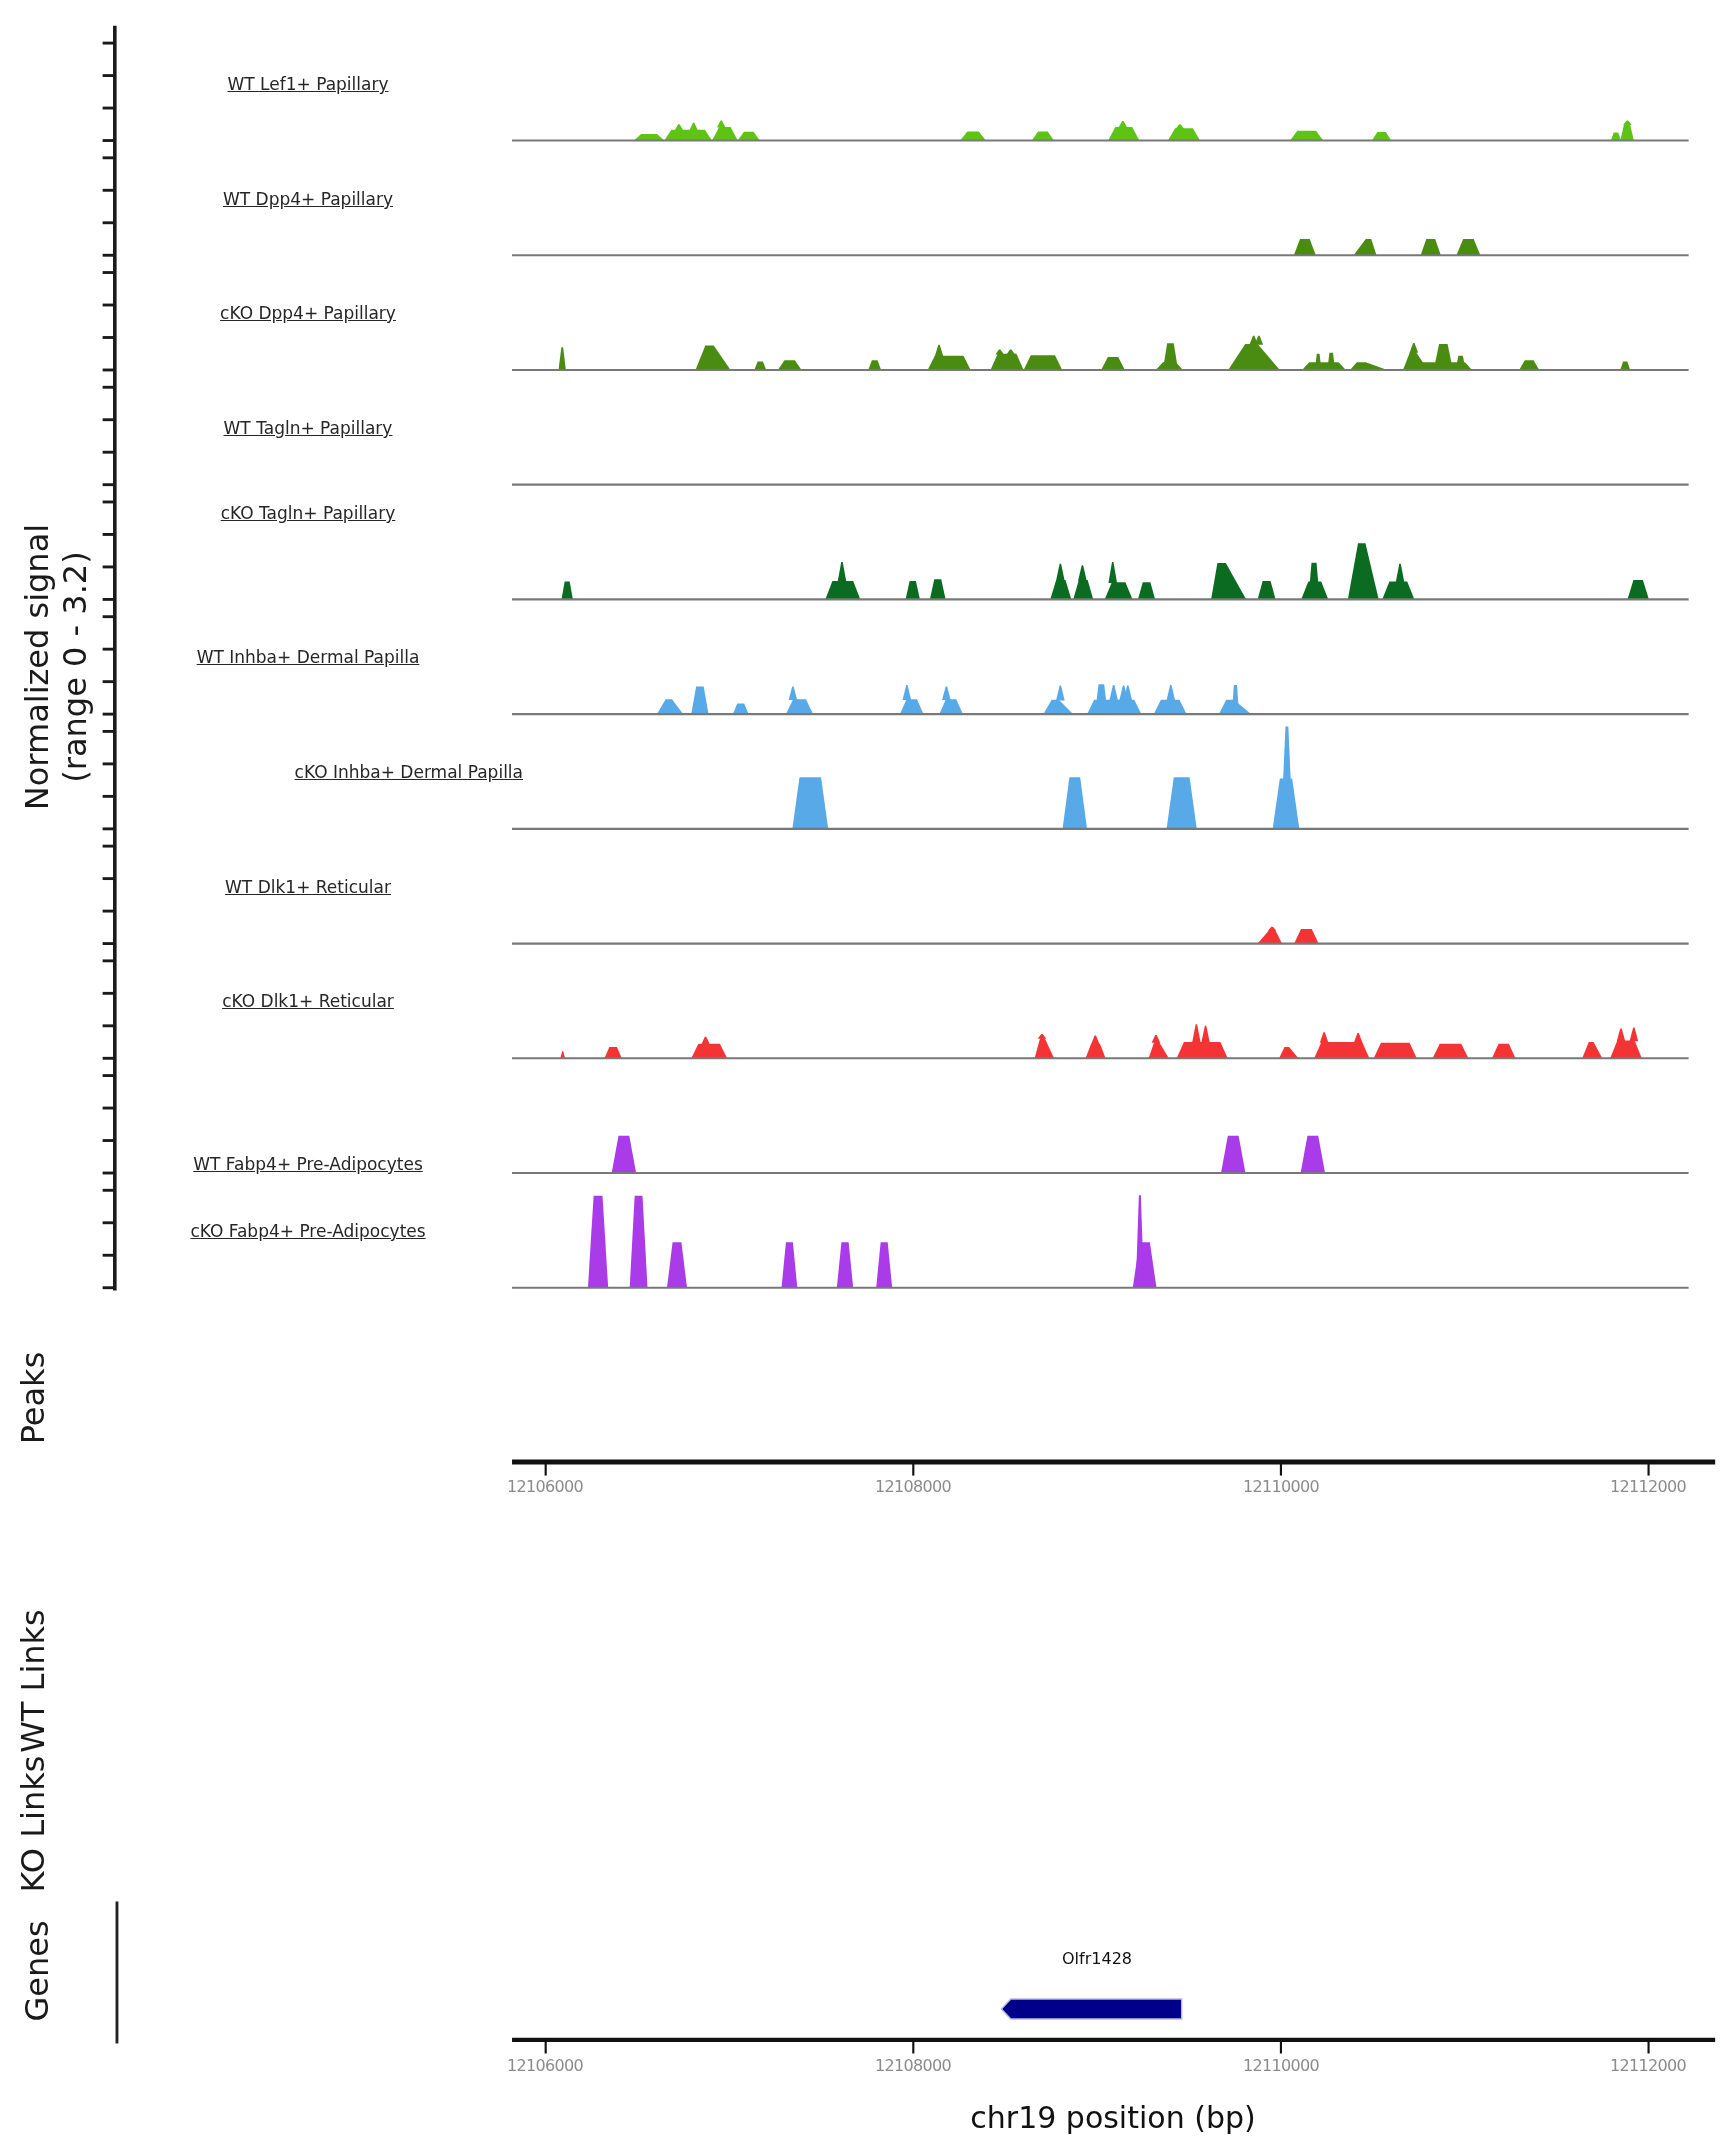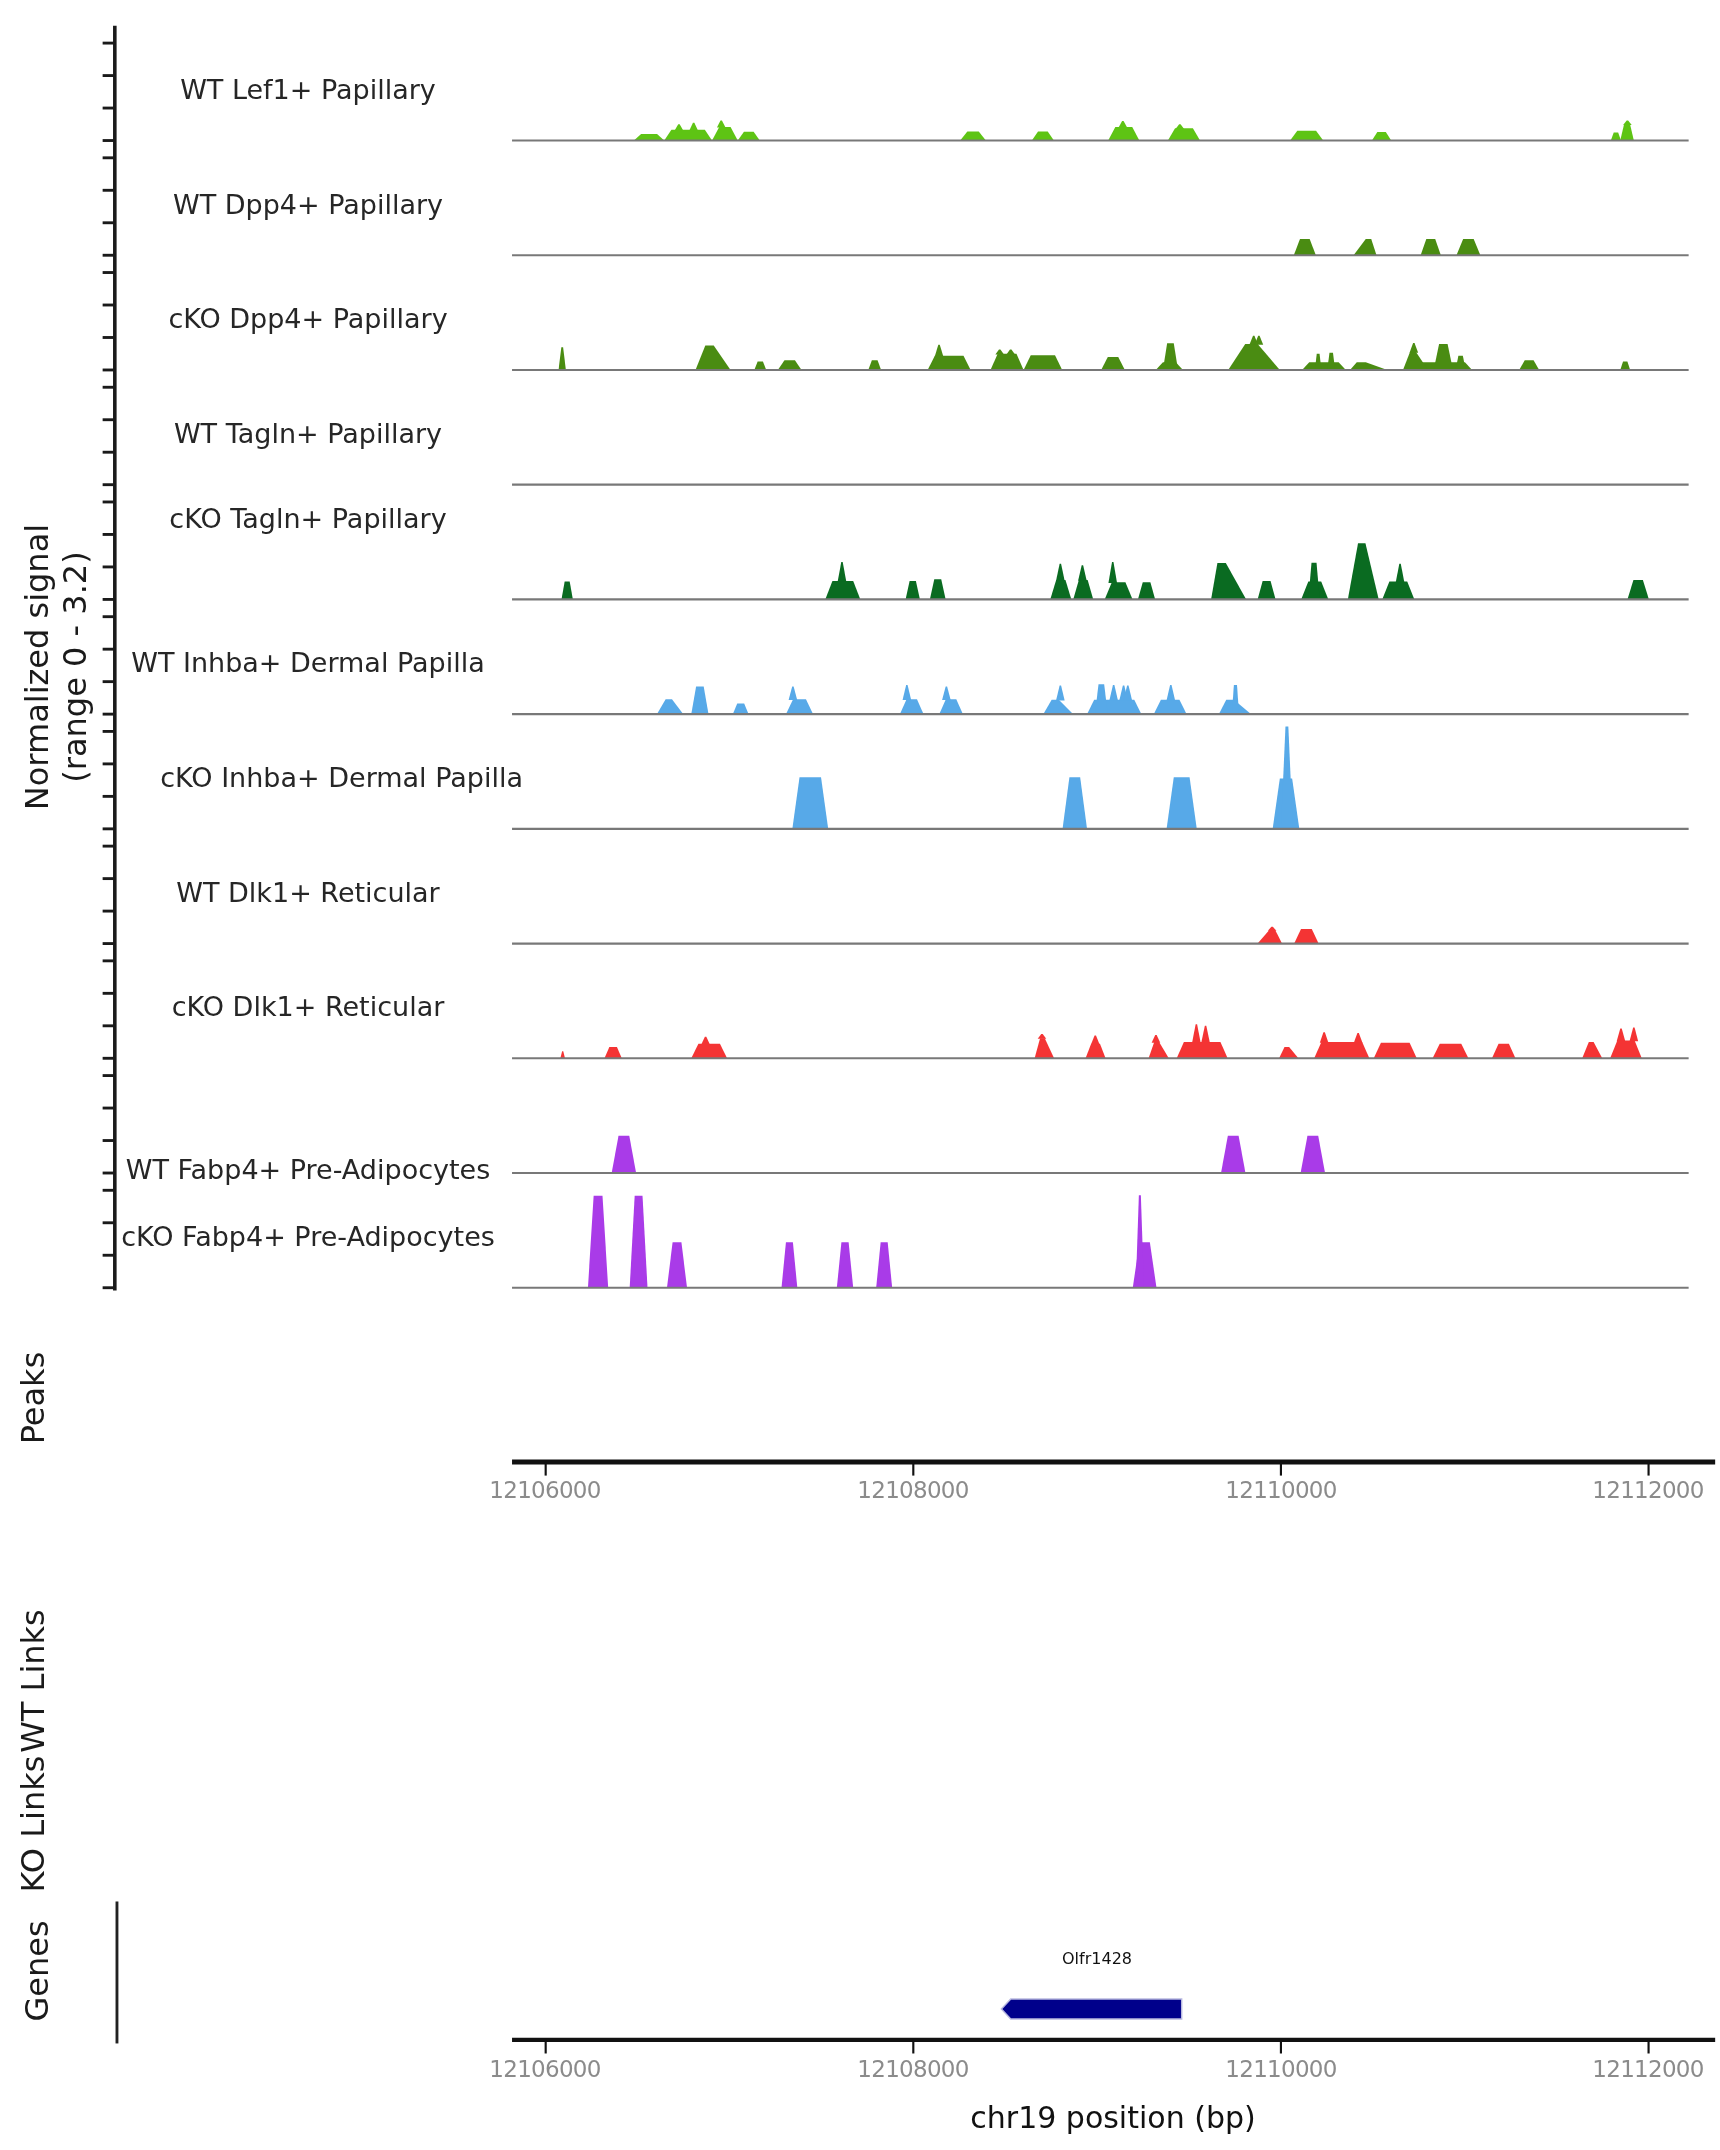--- a/index.html
+++ b/index.html
@@ -1,27 +1,27 @@
 <!DOCTYPE html>
 <html style="font-size:11.5px"><head>
 <meta charset="utf-8">
 <style>
   html,body{margin:0;padding:0;background:#ffffff;}
   #canvas{position:relative;width:1721px;height:2151px;background:#ffffff;overflow:hidden;
           font-family:"DejaVu Sans","Liberation Sans",sans-serif;}
   #plot-svg{position:absolute;left:0;top:0;}
   .track-label{position:absolute;left:93px;width:430px;text-align:center;
-               font-size:27px;color:#262626;white-space:nowrap;}
+               font-size:17px;color:#262626;white-space:nowrap;text-decoration:underline;}
   .rot-label{position:absolute;transform:translate(-50%,-50%) rotate(-90deg);
              font-size:32px;color:#1a1a1a;white-space:nowrap;}
   .yaxis-line1{position:absolute;transform:translate(-50%,-50%) rotate(-90deg);
                font-size:32px;color:#1a1a1a;white-space:nowrap;}
   .yaxis-line2{position:absolute;transform:translate(-50%,-50%) rotate(-90deg);
                font-size:32px;color:#1a1a1a;white-space:nowrap;}
-  .xtick-label{position:absolute;transform:translateX(-50%);font-size:23px;
+  .xtick-label{position:absolute;transform:translateX(-50%);font-size:16px;
                color:#8b8b8b;letter-spacing:-0.7px;white-space:nowrap;}
   .gene-label{position:absolute;transform:translateX(-50%);font-size:16px;
               color:#111;white-space:nowrap;}
   .xaxis-title{position:absolute;transform:translateX(-50%);font-size:30px;
                color:#111;white-space:nowrap;margin-top:20px;}
 </style>
 </head>
 <body>
 
 <div id="canvas">

